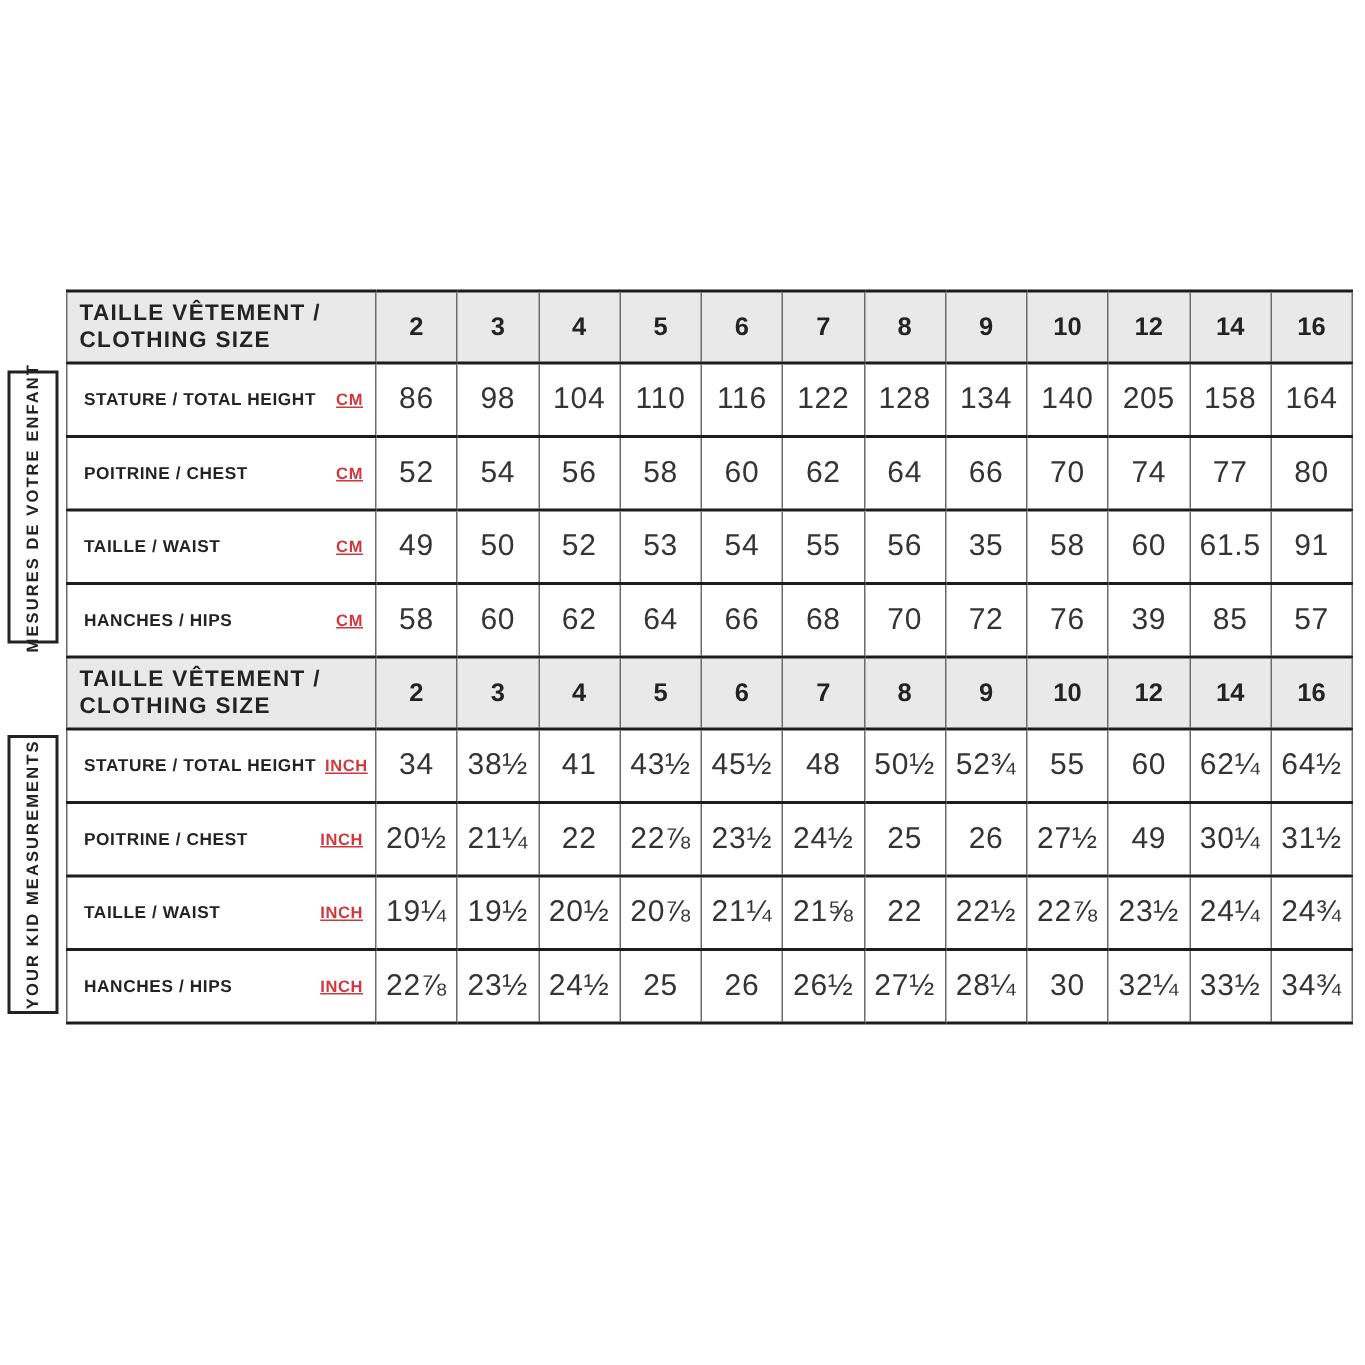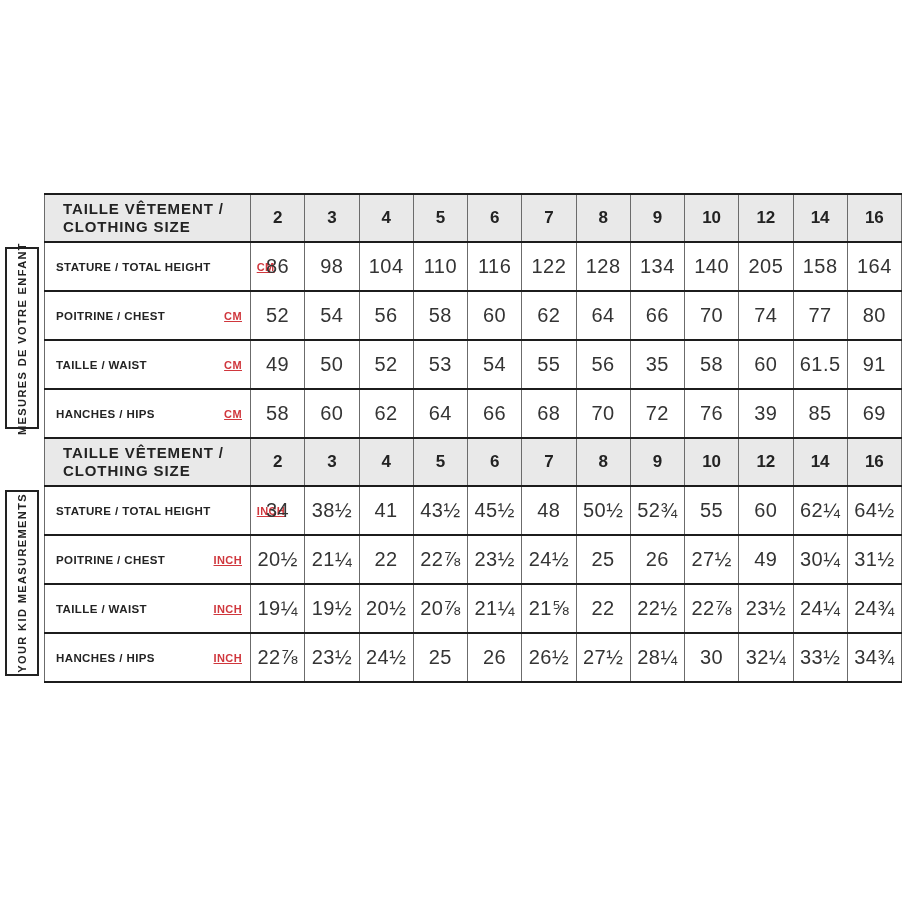--- a/index.html
+++ b/index.html
@@ -42,29 +42,29 @@
   .chart th, .chart td {
     border-left: 1px solid #6b6b6b;
     border-right: 1px solid #6b6b6b;
     border-top: 2px solid #1c1c1c;
     border-bottom: 2px solid #1c1c1c;
     padding: 0;
   }
   tr.hrow th { background: #e9e9e9; height: 48px; }
   th.hlabel {
     text-align: left;
-    padding-left: 18px; padding-right: 6px;
+    padding-left: 8px; padding-right: 6px;
     font-size: 15px; font-weight: 700;
     letter-spacing: 0.9px; line-height: 1.18;
     color: #232323;
   }
   th.hsize { font-size: 17px; font-weight: 700; text-align: center; color: #232323; }
   tr.mrow  { height: 49px; background: #ffffff; }
   td.rlabel { padding: 0 8px 0 11px; }
-  .rlabel-inner { display: flex; justify-content: space-between; align-items: flex-end; gap: 40px; }
+  .rlabel-inner { display: flex; justify-content: space-between; align-items: flex-end; }
   .rname {
     font-size: 11.5px; font-weight: 700;
     letter-spacing: 0.4px; white-space: nowrap; color: #232323;
   }
   .runit {
     font-size: 11px; font-weight: 700;
     letter-spacing: 0.4px; color: #d0373d; white-space: nowrap;
     margin-left: 6px;
     text-decoration: underline;
   }
@@ -184,21 +184,21 @@
           <td class="val">60</td>
           <td class="val">62</td>
           <td class="val">64</td>
           <td class="val">66</td>
           <td class="val">68</td>
           <td class="val">70</td>
           <td class="val">72</td>
           <td class="val">76</td>
           <td class="val">39</td>
           <td class="val">85</td>
-          <td class="val">69</td>
+          <td class="val">57</td>
         </tr>
         <tr class="hrow">
           <th class="hlabel">
             <div>TAILLE VÊTEMENT /</div>
             <div>CLOTHING SIZE</div>
           </th>
           <th class="hsize">2</th>
           <th class="hsize">3</th>
           <th class="hsize">4</th>
           <th class="hsize">5</th>

